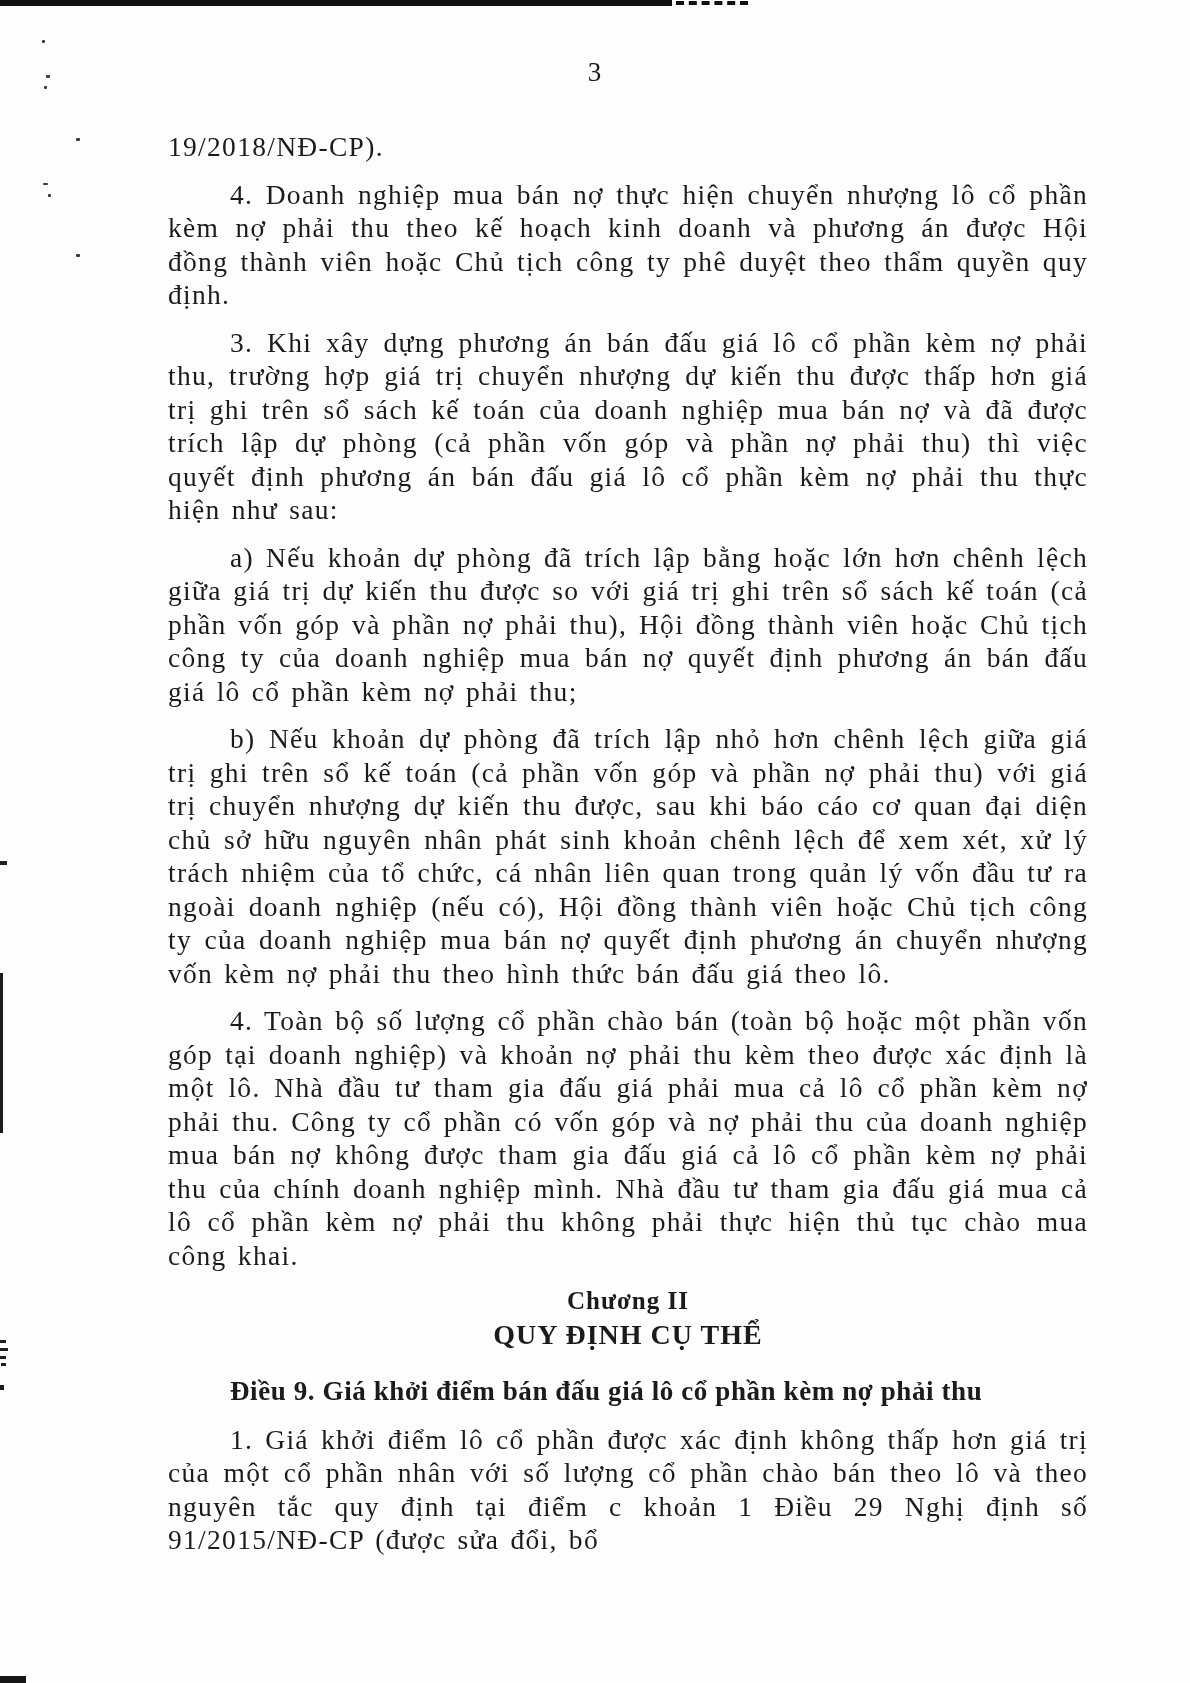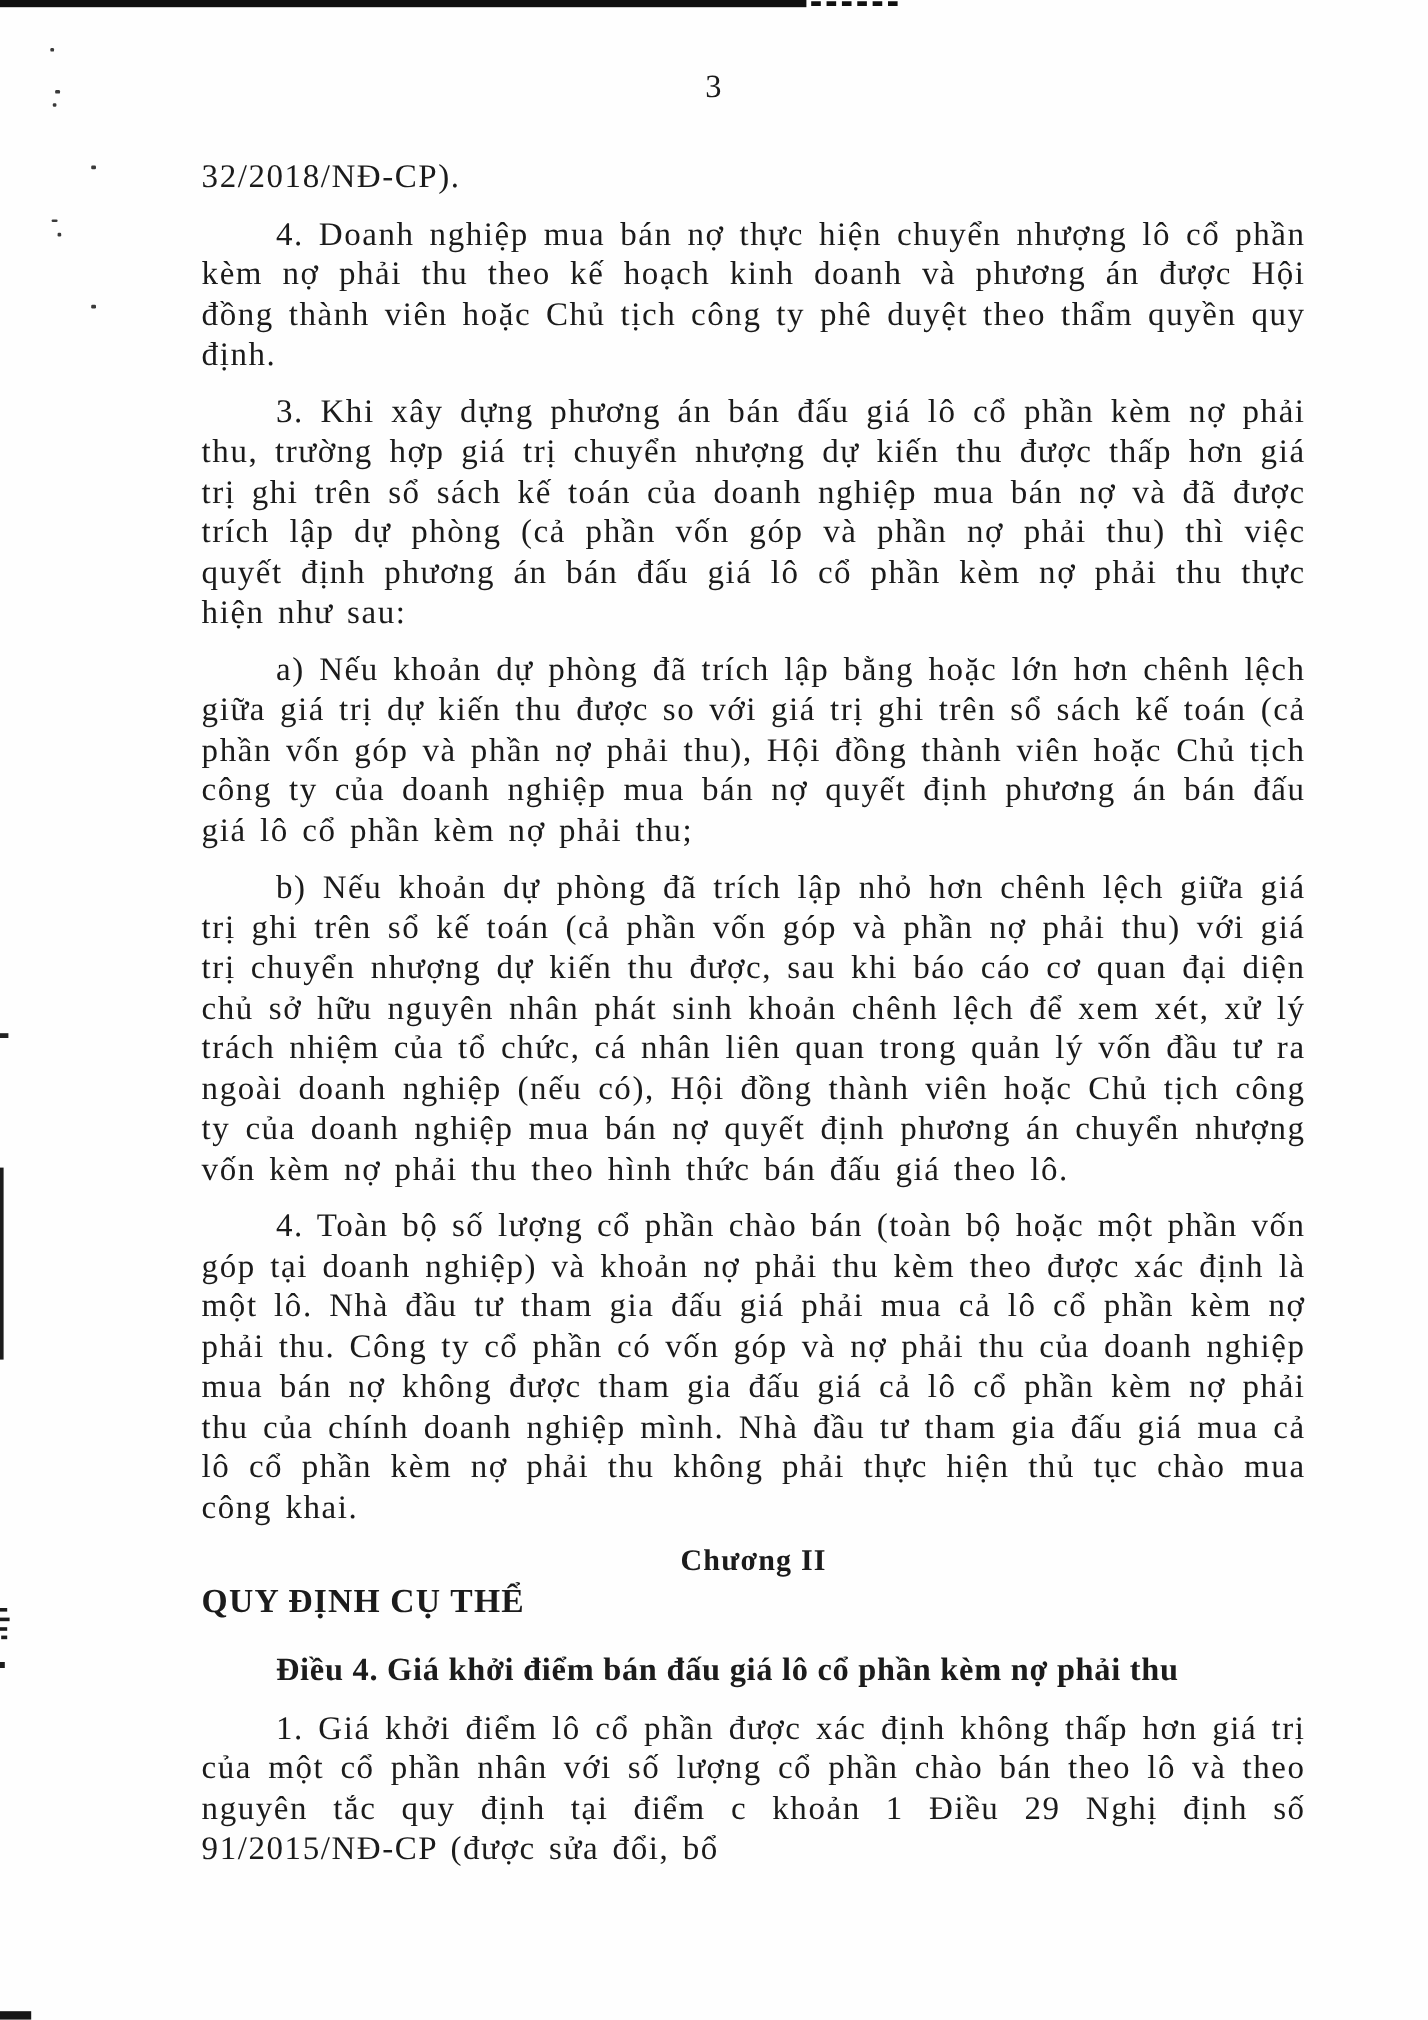--- a/index.html
+++ b/index.html
@@ -60,21 +60,21 @@
   .para.first { margin-top: 0; text-indent: 0; }
   .chapter-label {
     margin: 12px 0 0 0;
     font-size: 25px; line-height: 33.5px;
     font-weight: bold; text-align: center;
     letter-spacing: 1px;
   }
   .chapter-title {
     margin: 0;
     font-size: 28px; line-height: 33.5px;
-    font-weight: bold; text-align: left;
+    font-weight: bold; text-align: center;
     letter-spacing: 1px;
   }
   .article-heading {
     margin: 24px 0 0 0;
     font-size: 27px; line-height: 33.5px;
     font-weight: bold; text-align: left;
     text-indent: 62px;
     letter-spacing: 0.6px;
   }
 </style>
@@ -98,35 +98,35 @@
   <div class="speck sp3"></div>
   <div class="speck sp4"></div>
   <div class="speck sp5"></div>
   <div class="speck sp6"></div>
   <div class="speck sp7"></div>
 
   <div class="page-number">3</div>
 
   <main class="content">
 
-    <p class="para first">32/2018/NĐ-CP).</p>
+    <p class="para first">19/2018/NĐ-CP).</p>
 
     <p class="para">4. Doanh nghiệp mua bán nợ thực hiện chuyển nhượng lô cổ phần kèm nợ phải thu theo kế hoạch kinh doanh và phương án được Hội đồng thành viên hoặc Chủ tịch công ty phê duyệt theo thẩm quyền quy định.</p>
 
     <p class="para">3. Khi xây dựng phương án bán đấu giá lô cổ phần kèm nợ phải thu, trường hợp giá trị chuyển nhượng dự kiến thu được thấp hơn giá trị ghi trên sổ sách kế toán của doanh nghiệp mua bán nợ và đã được trích lập dự phòng (cả phần vốn góp và phần nợ phải thu) thì việc quyết định phương án bán đấu giá lô cổ phần kèm nợ phải thu thực hiện như sau:</p>
 
     <p class="para">a) Nếu khoản dự phòng đã trích lập bằng hoặc lớn hơn chênh lệch giữa giá trị dự kiến thu được so với giá trị ghi trên sổ sách kế toán (cả phần vốn góp và phần nợ phải thu), Hội đồng thành viên hoặc Chủ tịch công ty của doanh nghiệp mua bán nợ quyết định phương án bán đấu giá lô cổ phần kèm nợ phải thu;</p>
 
     <p class="para">b) Nếu khoản dự phòng đã trích lập nhỏ hơn chênh lệch giữa giá trị ghi trên sổ kế toán (cả phần vốn góp và phần nợ phải thu) với giá trị chuyển nhượng dự kiến thu được, sau khi báo cáo cơ quan đại diện chủ sở hữu nguyên nhân phát sinh khoản chênh lệch để xem xét, xử lý trách nhiệm của tổ chức, cá nhân liên quan trong quản lý vốn đầu tư ra ngoài doanh nghiệp (nếu có), Hội đồng thành viên hoặc Chủ tịch công ty của doanh nghiệp mua bán nợ quyết định phương án chuyển nhượng vốn kèm nợ phải thu theo hình thức bán đấu giá theo lô.</p>
 
     <p class="para">4. Toàn bộ số lượng cổ phần chào bán (toàn bộ hoặc một phần vốn góp tại doanh nghiệp) và khoản nợ phải thu kèm theo được xác định là một lô. Nhà đầu tư tham gia đấu giá phải mua cả lô cổ phần kèm nợ phải thu. Công ty cổ phần có vốn góp và nợ phải thu của doanh nghiệp mua bán nợ không được tham gia đấu giá cả lô cổ phần kèm nợ phải thu của chính doanh nghiệp mình. Nhà đầu tư tham gia đấu giá mua cả lô cổ phần kèm nợ phải thu không phải thực hiện thủ tục chào mua công khai.</p>
 
     <h2 class="chapter-label">Chương II</h2>
 
     <h2 class="chapter-title">QUY ĐỊNH CỤ THỂ</h2>
 
-    <h3 class="article-heading">Điều 4. Giá khởi điểm bán đấu giá lô cổ phần kèm nợ phải thu</h3>
+    <h3 class="article-heading">Điều 9. Giá khởi điểm bán đấu giá lô cổ phần kèm nợ phải thu</h3>
 
 
     <p class="para">1. Giá khởi điểm lô cổ phần được xác định không thấp hơn giá trị của một cổ phần nhân với số lượng cổ phần chào bán theo lô và theo nguyên tắc quy định tại điểm c khoản 1 Điều 29 Nghị định số 91/2015/NĐ-CP (được sửa đổi, bổ</p>
 
   </main>
 </div>
 
 </body></html>

